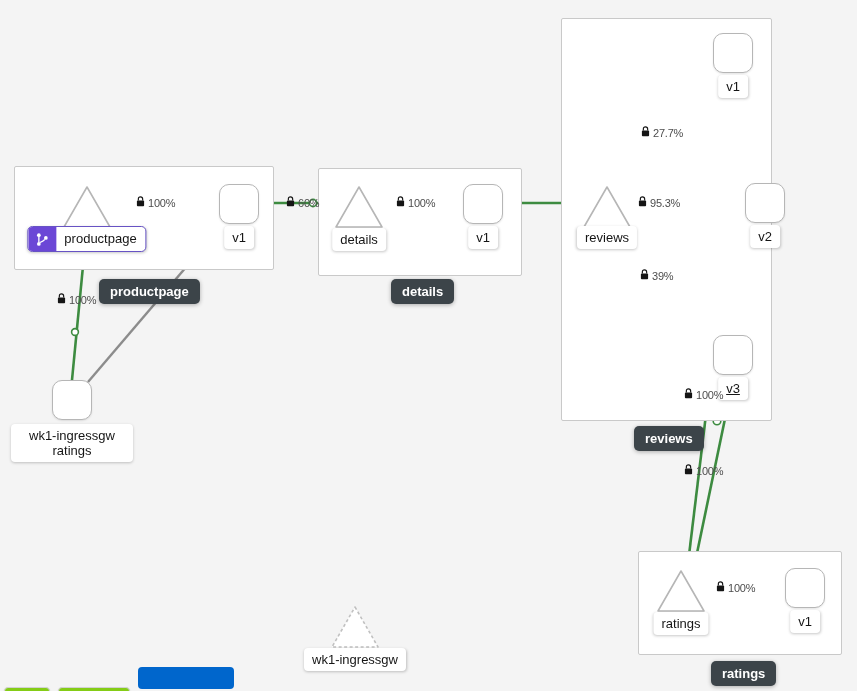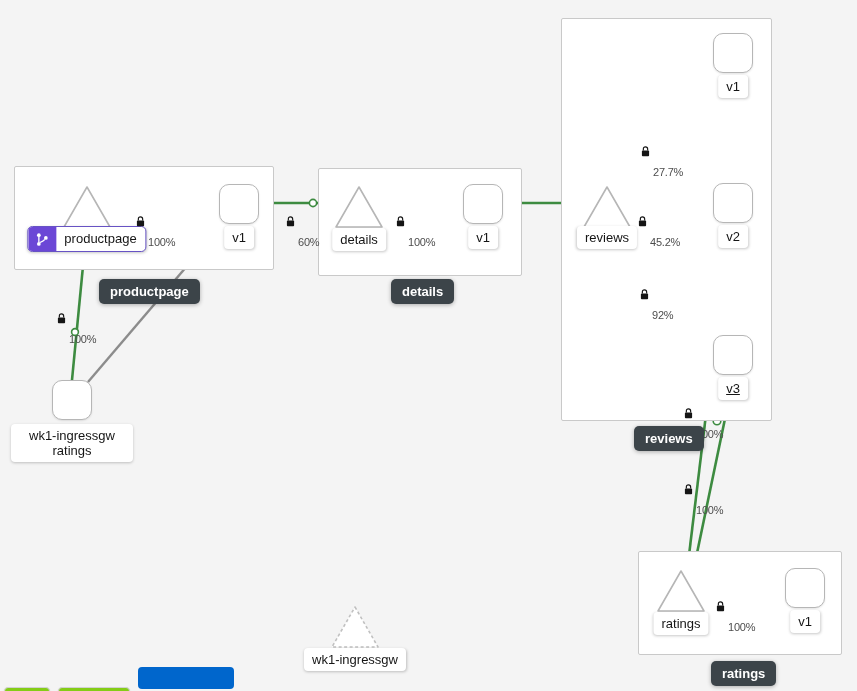--- a/index.html
+++ b/index.html
@@ -84,21 +84,21 @@
 
   
   .edge-label{
     position:absolute;
     display:flex;align-items:center;gap:3px;
     font-size:11px;
     color:#4d4d4d;
     white-space:nowrap;
   }
   .edge-label .lock{display:inline-block;line-height:1;}
-  .edge-label .pct{letter-spacing:-0.2px;margin-top:40px;}
+  .edge-label .pct{letter-spacing:-0.2px;}
 
   
   .toolbar{
     position:absolute;left:0;bottom:0;height:24px;width:857px;
     display:flex;align-items:flex-start;gap:8px;padding-left:4px;
     overflow:hidden;
   }
   .tb-chip{
     background:#84cc16;border:1px solid #d2d2d2;border-radius:4px;
     height:22px;min-width:44px;display:flex;align-items:center;justify-content:center;
@@ -219,21 +219,21 @@
       </svg>
     </div>
     <div class="node-label" style="top:42px;">reviews</div>
   </div>
 
   <div class="node" style="left:713px;top:33px;">
     <div class="shape-box"></div>
     <div class="node-label" style="top:42px;">v1</div>
   </div>
 
-  <div class="node" style="left:713px;top:183px;">
+  <div class="node" style="left:745px;top:183px;">
     <div class="shape-box"></div>
     <div class="node-label" style="top:42px;">v2</div>
   </div>
 
   <div class="node" style="left:713px;top:335px;">
     <div class="shape-box"></div>
     <div class="node-label" style="top:42px;text-decoration:underline;">v3</div>
   </div>
 
   <div class="node" style="left:655px;top:568px;">
@@ -309,31 +309,31 @@
     <span class="pct">27.7%</span>
   </div>
 
   <div class="edge-label" style="left:638px;top:196px;">
     <span class="lock">
       <svg width="9" height="11" viewBox="0 0 10 12" fill="#151515">
         <rect x="1" y="5" width="8" height="6.2" rx="1"></rect>
         <path d="M2.6 5 V3.2 A2.4 2.4 0 0 1 7.4 3.2 V5" stroke="#151515" stroke-width="1.3" fill="none"></path>
       </svg>
     </span>
-    <span class="pct">45.2%</span>
+    <span class="pct">95.3%</span>
   </div>
 
   <div class="edge-label" style="left:640px;top:269px;">
     <span class="lock">
       <svg width="9" height="11" viewBox="0 0 10 12" fill="#151515">
         <rect x="1" y="5" width="8" height="6.2" rx="1"></rect>
         <path d="M2.6 5 V3.2 A2.4 2.4 0 0 1 7.4 3.2 V5" stroke="#151515" stroke-width="1.3" fill="none"></path>
       </svg>
     </span>
-    <span class="pct">92%</span>
+    <span class="pct">39%</span>
   </div>
 
   <div class="edge-label" style="left:684px;top:388px;">
     <span class="lock">
       <svg width="9" height="11" viewBox="0 0 10 12" fill="#151515">
         <rect x="1" y="5" width="8" height="6.2" rx="1"></rect>
         <path d="M2.6 5 V3.2 A2.4 2.4 0 0 1 7.4 3.2 V5" stroke="#151515" stroke-width="1.3" fill="none"></path>
       </svg>
     </span>
     <span class="pct">100%</span>

